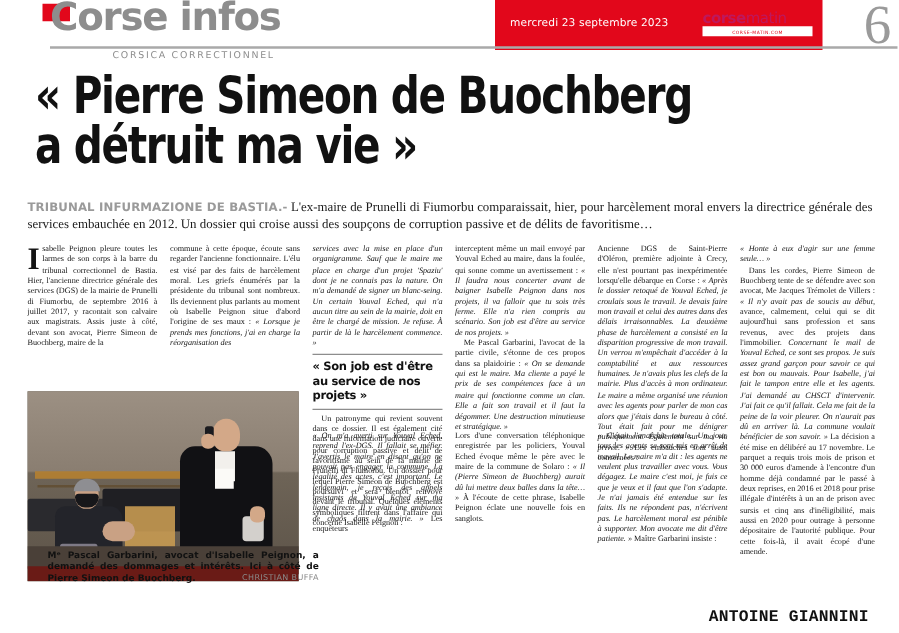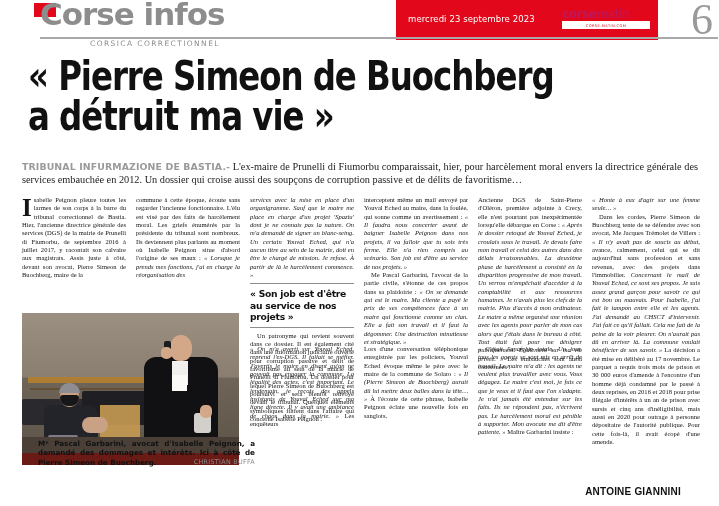--- a/index.html
+++ b/index.html
@@ -158,23 +158,23 @@
     font-size:7.2px;line-height:9.4px;color:#111;
     text-align:justify;
     margin-left:16px;
   }
   .credit{
     font-family:"DejaVu Sans", sans-serif;
     font-weight:normal;font-size:6.4px;color:#8a8a8a;letter-spacing:.3px;
     float:right;
   }
   .byline{
-    position:absolute;right:38px;top:486px;
-    font-family:Liberation Sans, sans-serif;
-    font-weight:bold;font-size:10px;color:#111;letter-spacing:.2px;
+    position:absolute;right:24px;top:486px;
+    font-family:Liberation Mono, monospace;
+    font-weight:bold;font-size:13px;color:#111;letter-spacing:.2px;
   }
   
   .lowcols{position:absolute;left:250px;top:345px;width:448px;}
   .lowcol{position:absolute;top:0;width:104px;
     font-family:"Liberation Serif", serif;
     font-size:6.55px;line-height:8.35px;text-align:justify;color:#141414;hyphens:auto;}
   .lc3{left:0;} .lc4{left:114px;} .lc5{left:228px;} .lc6{left:342px;width:106px;}
   .lowcol p{margin:0;text-indent:7px;}
   .lowcol p.noind{text-indent:0;}
 </style>

